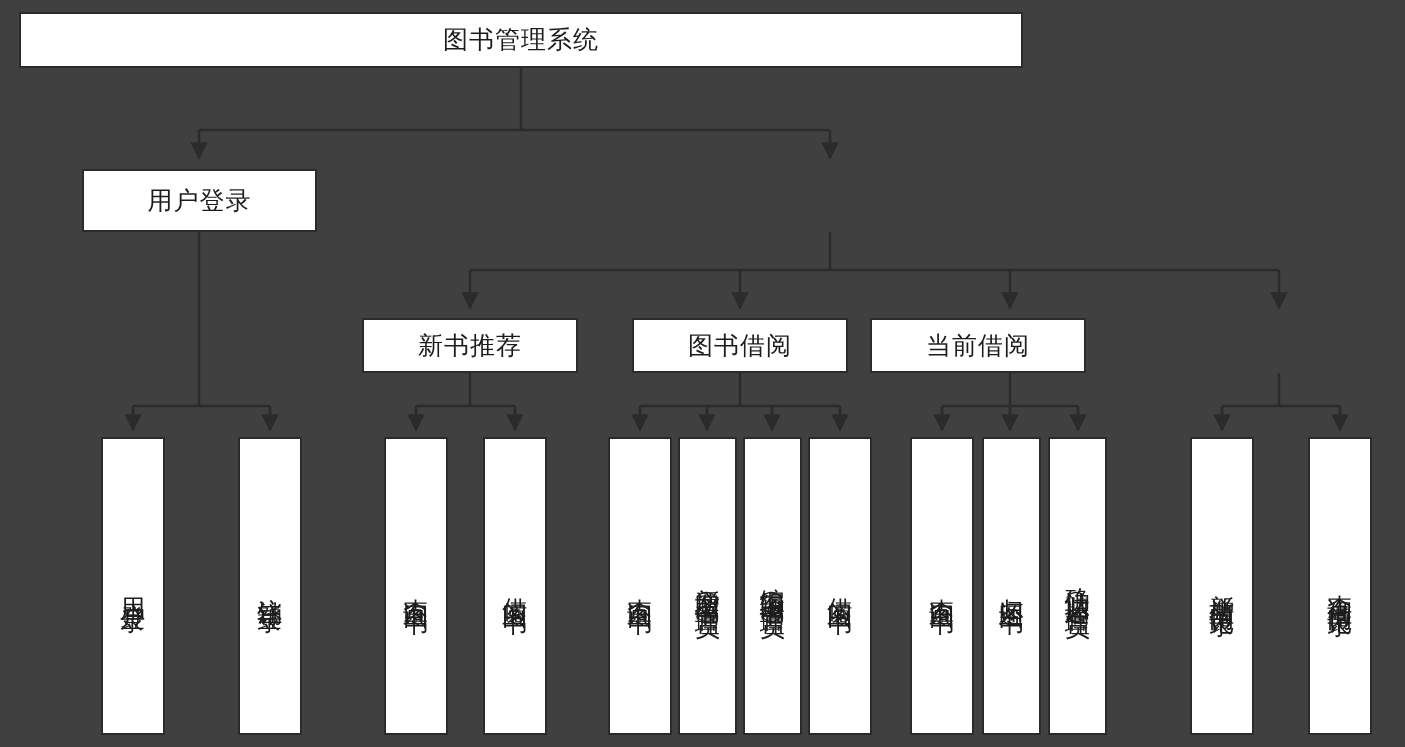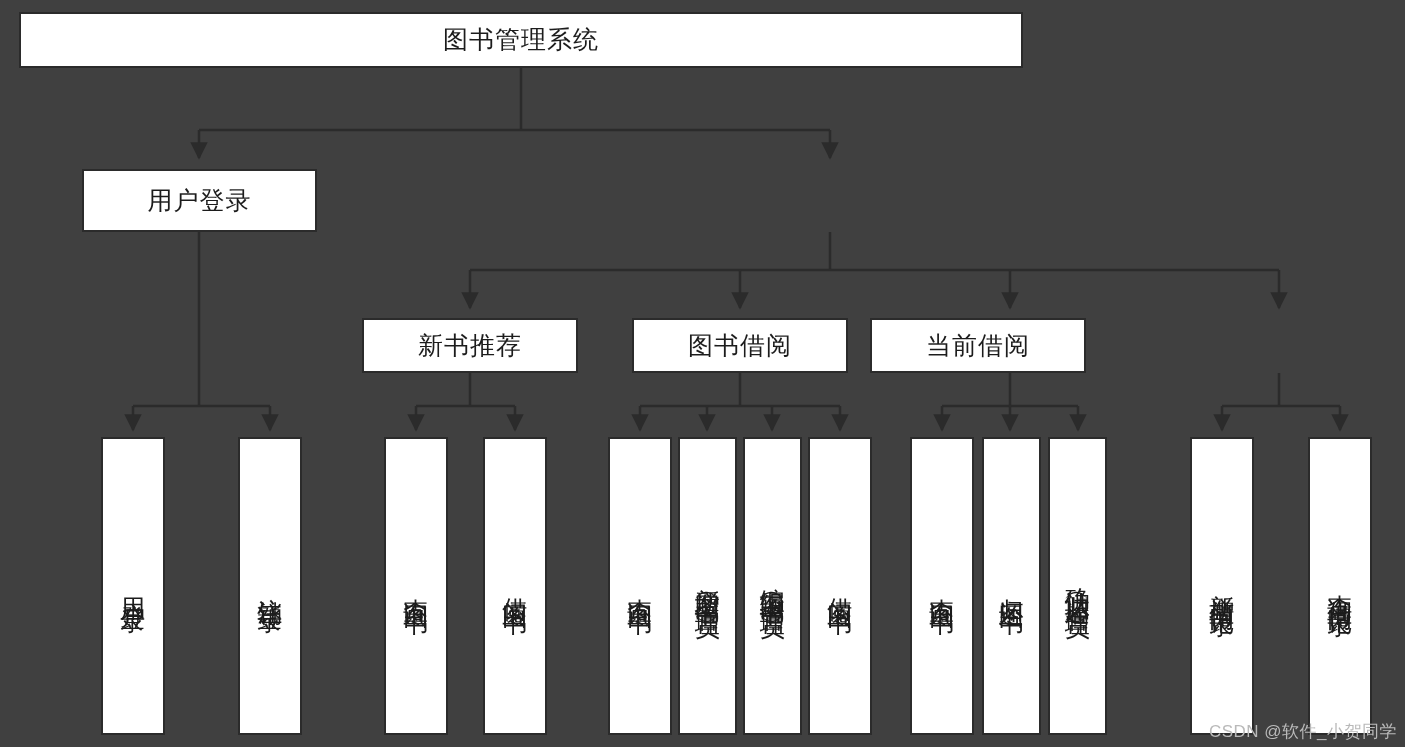--- a/index.html
+++ b/index.html
@@ -179,15 +179,14 @@
     <span>确认归还（管理员）</span>
   </div>
 
   <div class="node node-v" style="left:1190px; top:437px; width:64px; height:298px;">
     <span>新增借阅记录</span>
   </div>
   <div class="node node-v" style="left:1308px; top:437px; width:64px; height:298px;">
     <span>查询借阅记录</span>
   </div>
 
-  <div class="watermark">CSDN @软件_小贺同学</div>
 
 </div>
 
 </body></html>

